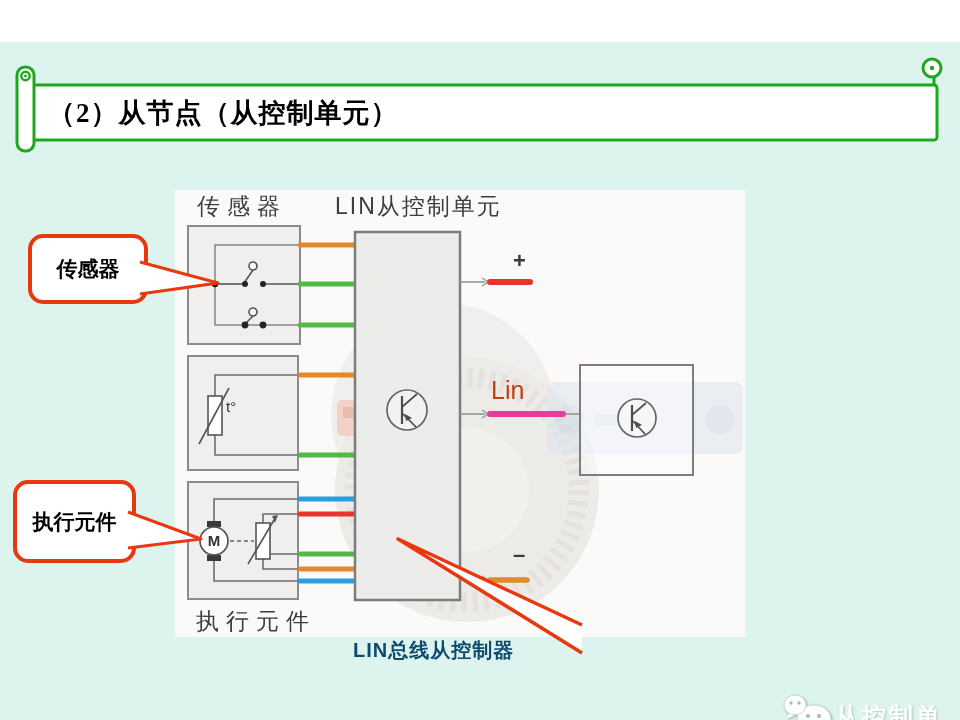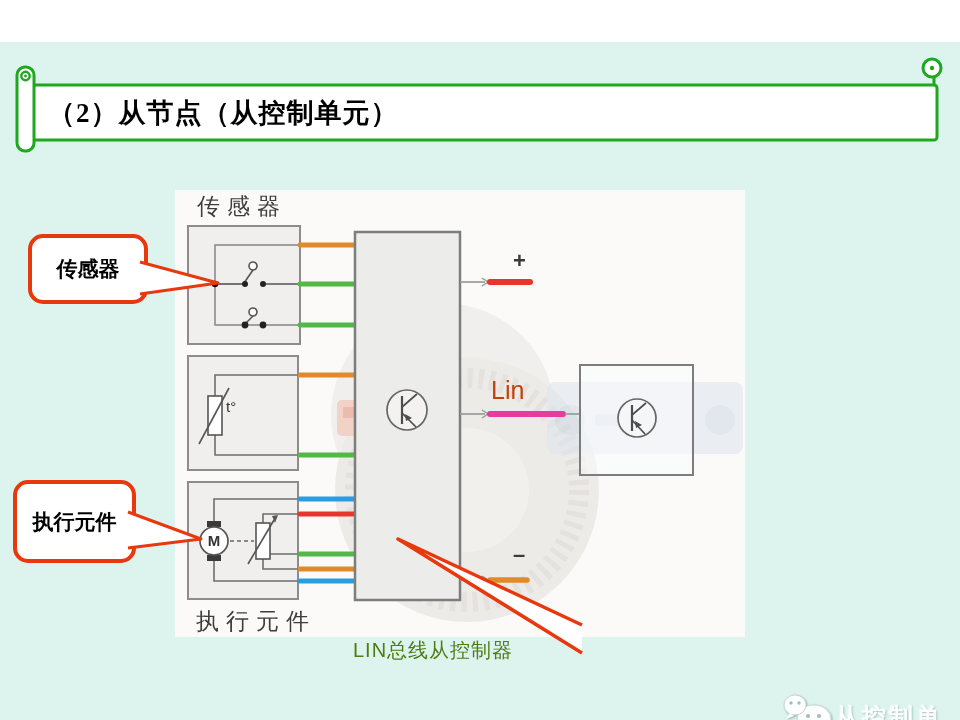--- a/index.html
+++ b/index.html
@@ -32,21 +32,21 @@
 
   
   .callout{
     background:#fff;border:4px solid var(--callout-red);border-radius:15px;
     display:flex;align-items:center;justify-content:center;
     font-family:"Liberation Serif",serif;font-weight:700;color:#000;
   }
   .callout-tail{overflow:visible;}
 
   
-  .caption{font-weight:400;font-size:20px;color:#4d7c0f;letter-spacing:1px;}
+  .caption{font-weight:700;font-size:20px;color:#0c4a6e;letter-spacing:1px;}
 
   
   .wm-text{
     font-size:24px;font-weight:700;color:#fdfffe;letter-spacing:3px;
     text-shadow:1px 1px 2px #a7c4bc, -1px -1px 1px #eefaf6;
   }
   .wm-icon{filter:drop-shadow(1px 1px 1px rgba(130,155,148,.75));}
 </style>
 </head>
 <body>
@@ -184,20 +184,21 @@
           <circle cx="462" cy="228" r="19" fill="rgba(245,247,249,0.8)" stroke="#666" stroke-width="1.7"></circle>
           <line x1="457" y1="215" x2="457" y2="241" stroke="#4d4d4d" stroke-width="2.2"></line>
           <line x1="457" y1="225" x2="471" y2="213" stroke="#4d4d4d" stroke-width="1.7"></line>
           <line x1="457" y1="230" x2="470" y2="244" stroke="#4d4d4d" stroke-width="1.7"></line>
           <polygon points="460,231 467,235 461,238" fill="#4d4d4d"></polygon>
         </g>
       </g>
     </svg>
 
     <div class="abs dlabel sp" style="left:22px;top:1px">传感器</div>
+    <div class="abs dlabel sp2" style="left:160px;top:1px">LIN从控制单元</div>
     <div class="abs buslabel" style="left:316px;top:186px">Lin</div>
     <div class="abs pmlabel" style="left:338px;top:58px">+</div>
     <div class="abs pmlabel" style="left:338px;top:352px">–</div>
     <div class="abs dlabel sp" style="left:21px;top:416px">执行元件</div>
     <div class="abs symlabel" style="left:51px;top:208px">t°</div>
     <div class="abs motorlabel" style="left:27px;top:342px">M</div>
   </div>
 
   <div class="abs caption" style="left:353px;top:595px">LIN总线从控制器</div>
 

